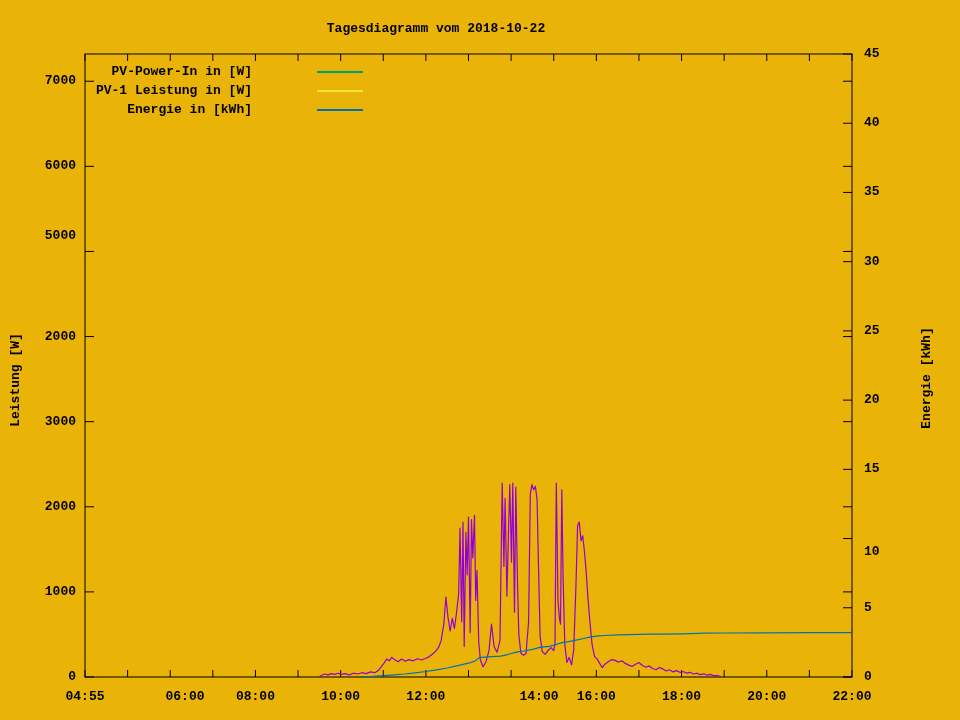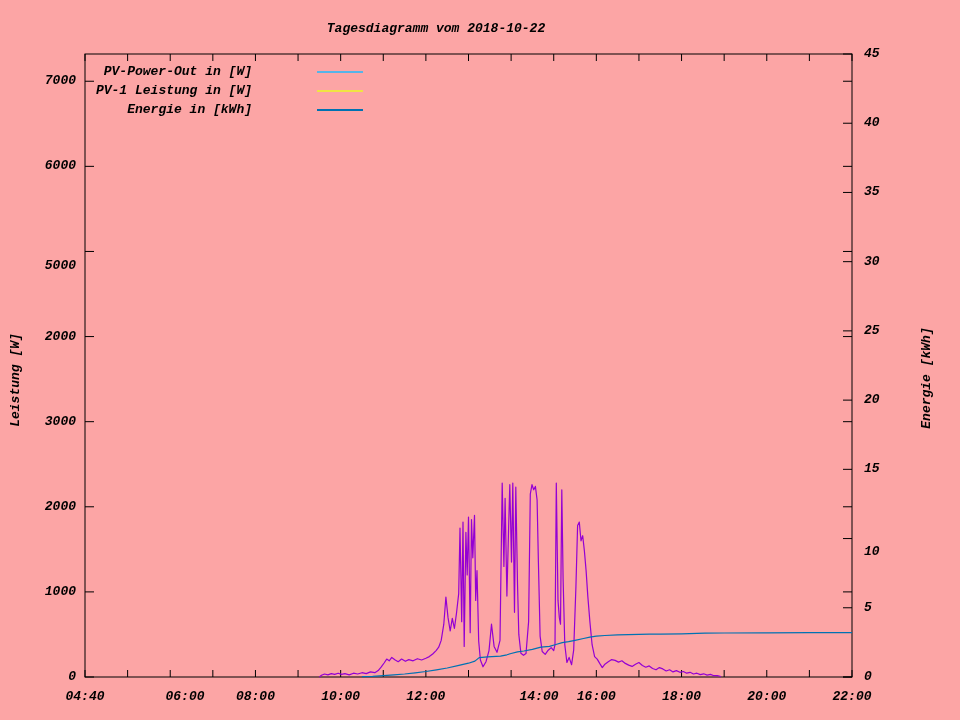--- a/index.html
+++ b/index.html
@@ -1,21 +1,21 @@
 <!DOCTYPE html>
 <html><head>
 <meta charset="utf-8">
 <style>
   * { margin:0; padding:0; box-sizing:border-box; }
   html,body { background:#ffffff; }
   .stage {
     position:relative; width:960px; height:720px; overflow:hidden;
-    background:#fca5a5; color:#000000;
+    background:#eab308; color:#000000;
     font-family:"Liberation Mono","DejaVu Sans Mono",monospace;
-    font-weight:bold; font-size:13px;font-style:italic;
+    font-weight:bold; font-size:13px;
   }
   .title {
     position:absolute; top:21px; left:0; width:872px;
     text-align:center; white-space:nowrap;
   }
   .ylabel {
     position:absolute; left:-44px; top:372px; width:120px; height:16px;
     text-align:center; transform:rotate(-90deg); white-space:nowrap;
   }
   .y2label {
@@ -40,48 +40,48 @@
   <div class="ylabel">Leistung [W]</div>
   <div class="y2label">Energie [kWh]</div>
   <svg id="plot" class="plot" width="960" height="720">
       <rect x="85" y="54" width="767" height="623" fill="none" stroke="#000000" stroke-width="1"></rect>
       <path d="M85 677V670 M85 54V61 M170.22222222222223 677V670 M170.22222222222223 54V61 M255.44444444444446 677V670 M255.44444444444446 54V61 M340.66666666666663 677V670 M340.66666666666663 54V61 M425.8888888888889 677V670 M425.8888888888889 54V61 M511.1111111111111 677V670 M511.1111111111111 54V61 M596.3333333333333 677V670 M596.3333333333333 54V61 M681.5555555555555 677V670 M681.5555555555555 54V61 M766.7777777777778 677V670 M766.7777777777778 54V61 M852 677V670 M852 54V61 M127.61111111111111 677V670 M127.61111111111111 54V61 M212.83333333333331 677V670 M212.83333333333331 54V61 M298.05555555555554 677V670 M298.05555555555554 54V61 M383.27777777777777 677V670 M383.27777777777777 54V61 M468.5 677V670 M468.5 54V61 M553.7222222222222 677V670 M553.7222222222222 54V61 M638.9444444444445 677V670 M638.9444444444445 54V61 M724.1666666666666 677V670 M724.1666666666666 54V61 M809.3888888888889 677V670 M809.3888888888889 54V61 M85 677H94 M852 677H843 M85 591.8907103825137H94 M852 591.8907103825137H843 M85 506.7814207650273H94 M852 506.7814207650273H843 M85 421.672131147541H94 M852 421.672131147541H843 M85 336.56284153005464H94 M852 336.56284153005464H843 M85 251.45355191256834H94 M852 251.45355191256834H843 M85 166.34426229508193H94 M852 166.34426229508193H843 M85 81.23497267759569H94 M852 81.23497267759569H843 M852 677H843 M852 607.7777777777778H843 M852 538.5555555555555H843 M852 469.33333333333337H843 M852 400.11111111111114H843 M852 330.88888888888886H843 M852 261.6666666666667H843 M852 192.44444444444446H843 M852 123.22222222222229H843 M852 54H843 " stroke="#000000" stroke-width="1" fill="none"></path>
       <polyline points="319.4,677.0 321.5,675.3 324.5,674.0 327.9,674.9 331.3,673.6 334.7,674.4 338.1,673.2 341.5,674.4 344.9,673.6 349.2,674.9 353.5,673.2 357.7,674.0 362.0,672.7 366.2,673.6 370.5,671.9 374.8,672.7 378.2,670.6 381.1,667.2 384.1,663.0 386.7,659.1 389.2,660.8 391.8,657.4 395.2,660.0 398.2,661.7 401.6,659.1 405.4,661.3 408.8,659.6 413.1,660.8 417.4,658.7 421.6,660.0 425.9,658.3 429.3,656.6 432.7,654.0 436.1,650.6 438.7,647.2 441.2,640.4 443.8,624.2 445.9,597.0 448.0,617.4 450.2,631.0 452.3,618.3 454.4,628.5 456.6,612.3 458.7,593.6 460.0,528.1 461.7,621.7 463.0,522.1 464.2,646.4 465.9,532.3 467.2,574.9 468.5,517.0 470.2,632.7 471.5,519.5 472.8,557.8 474.5,515.3 475.7,600.4 477.0,570.6 478.7,641.3 480.4,660.0 483.0,666.8 486.0,661.7 489.0,650.6 491.5,624.2 494.1,646.4 497.0,652.3 500.0,640.4 502.2,483.0 503.9,566.4 505.1,498.3 506.9,596.1 508.6,528.1 509.8,484.7 511.5,562.1 512.8,483.0 514.5,612.3 515.8,487.2 517.5,583.4 518.8,634.4 520.9,653.2 523.5,655.3 526.0,653.6 528.6,621.7 530.3,494.0 532.0,484.7 533.7,489.8 535.4,486.4 537.1,500.0 538.4,562.1 540.1,636.1 542.2,651.5 545.2,654.4 548.2,650.2 551.2,647.6 553.7,650.6 555.0,644.7 556.3,483.0 558.0,600.4 559.3,617.4 560.5,624.2 561.8,489.8 563.1,579.1 564.8,644.7 566.9,662.5 569.1,657.4 571.6,664.7 573.7,649.8 575.9,587.6 577.6,525.5 579.3,522.1 581.0,540.8 582.7,535.7 584.4,551.0 586.1,570.6 587.8,596.1 589.9,621.7 592.1,644.7 594.6,656.6 597.2,659.1 599.7,663.4 602.3,667.6 604.9,664.2 608.3,661.7 611.7,659.6 615.1,660.4 618.5,662.1 621.9,660.8 625.3,663.4 628.7,665.1 632.1,666.4 635.5,664.2 638.9,662.5 642.4,665.5 645.8,667.2 649.2,665.9 652.6,668.5 656.0,669.8 659.4,667.6 662.8,668.9 666.2,671.0 669.6,669.8 673.0,671.9 676.4,670.6 679.9,672.3 683.3,671.5 686.7,673.2 690.1,672.3 693.5,674.0 696.9,673.2 700.3,674.6 703.7,673.8 707.1,675.1 710.5,674.4 713.9,675.7 717.3,675.5 720.8,676.6" fill="none" stroke="#9400d3" stroke-width="1.2" stroke-linejoin="round"></polyline>
       <polyline points="362.0,676.7 372.6,676.3 383.3,675.6 393.9,674.8 404.6,674.0 415.2,672.8 425.9,671.5 436.5,669.8 447.2,668.0 457.8,665.6 468.5,663.2 474.9,661.1 479.2,657.6 487.7,656.9 500.5,656.2 506.9,654.8 511.1,653.5 517.5,651.8 523.9,651.0 532.4,649.3 540.9,647.2 549.5,646.3 555.9,644.5 562.2,642.7 568.6,641.7 575.0,640.3 583.5,638.5 589.9,637.1 596.3,636.2 604.9,635.5 617.6,634.8 638.9,634.4 649.6,634.1 660.3,634.1 681.6,633.8 705.0,633.1 724.2,633.0 766.8,632.8 809.4,632.7 852.0,632.7" fill="none" stroke="#0072b2" stroke-width="1.2" stroke-linejoin="round"></polyline>
     </svg>
   <div id="legend" class="legend">
       <div class="legend-row">
-        <span class="legend-label">PV-Power-Out in [W]</span>
-        <span class="legend-line" style="background: rgb(86, 180, 233);"></span>
+        <span class="legend-label">PV-Power-In in [W]</span>
+        <span class="legend-line" style="background: rgb(0, 158, 115);"></span>
       </div>
       <div class="legend-row">
         <span class="legend-label">PV-1 Leistung in [W]</span>
         <span class="legend-line" style="background: rgb(240, 228, 66);"></span>
       </div>
       <div class="legend-row">
         <span class="legend-label">Energie in [kWh]</span>
         <span class="legend-line" style="background: rgb(0, 114, 178);"></span>
       </div>
     </div>
-<div class="tick-label xt" style="left: 55px;">04:40</div>
+<div class="tick-label xt" style="left: 55px;">04:55</div>
     <div class="tick-label xt" style="left: 155px;">06:00</div>
     <div class="tick-label xt" style="left: 225.444px;">08:00</div>
     <div class="tick-label xt" style="left: 310.667px;">10:00</div>
     <div class="tick-label xt" style="left: 395.889px;">12:00</div>
     <div class="tick-label xt" style="left: 509px;">14:00</div>
     <div class="tick-label xt" style="left: 566.333px;">16:00</div>
     <div class="tick-label xt" style="left: 651.556px;">18:00</div>
     <div class="tick-label xt" style="left: 736.778px;">20:00</div>
     <div class="tick-label xt" style="left: 822px;">22:00</div>
     <div class="tick-label yt" style="top: 670px;">0</div>
     <div class="tick-label yt" style="top: 584.891px;">1000</div>
     <div class="tick-label yt" style="top: 499.781px;">2000</div>
     <div class="tick-label yt" style="top: 414.672px;">3000</div>
     <div class="tick-label yt" style="top: 329.563px;">2000</div>
-    <div class="tick-label yt" style="top: 259px;">5000</div>
+    <div class="tick-label yt" style="top: 229px;">5000</div>
     <div class="tick-label yt" style="top: 159.344px;">6000</div>
     <div class="tick-label yt" style="top: 74.235px;">7000</div>
     <div class="tick-label y2t" style="top: 670px;">0</div>
     <div class="tick-label y2t" style="top: 600.778px;">5</div>
     <div class="tick-label y2t" style="top: 531.556px; margin-top: 13px;">10</div>
     <div class="tick-label y2t" style="top: 462.333px;">15</div>
     <div class="tick-label y2t" style="top: 393.111px;">20</div>
     <div class="tick-label y2t" style="top: 323.889px;">25</div>
     <div class="tick-label y2t" style="top: 254.667px;">30</div>
     <div class="tick-label y2t" style="top: 185.444px;">35</div>

